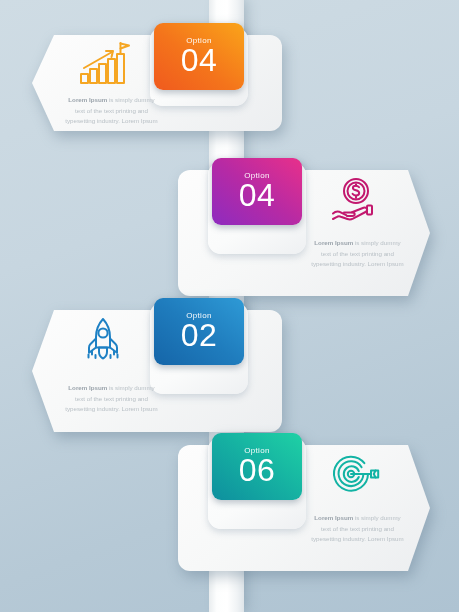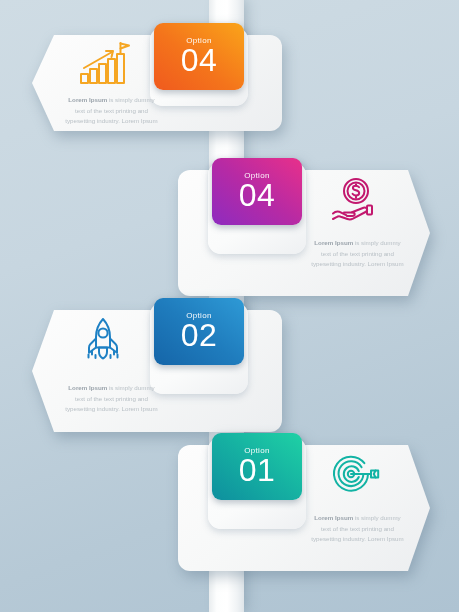--- a/index.html
+++ b/index.html
@@ -163,21 +163,21 @@
     <div class="copy">
       <b>Lorem Ipsum</b><span> is simply dummy text of the text printing and typesetting industry. Lorem Ipsum</span>
     </div>
   </div>
 
   <div class="panel" id="p1">
     <div class="plate right"></div>
     <div class="tray"></div>
     <div class="badge" style="background:linear-gradient(38deg,#0e8f9e 0%,#16b3a2 55%,#1fd1a5 100%);">
       <span class="cap">Option</span>
-      <span class="num">01</span>
+      <span class="num">06</span>
     </div>
     <div class="ico">
       <svg viewBox="0 0 56 50" fill="none" stroke="#12b3a4" stroke-width="2" stroke-linecap="round" stroke-linejoin="round">
         <path d="M38.4 12.2A17 17 0 1 0 42 23"></path>
         <path d="M35.6 16.2A12.4 12.4 0 1 0 37.4 23"></path>
         <path d="M32.8 20.1A7.8 7.8 0 1 0 32.8 26"></path>
         <circle cx="25" cy="23" r="3.2"></circle>
         <path d="M25 23 L45 23"></path>
         <path d="M45 19.4h4.6l-1.8 3.6 1.8 3.6H45z"></path>
         <path d="M49.6 19.4h2.6v7.2h-2.6"></path>

